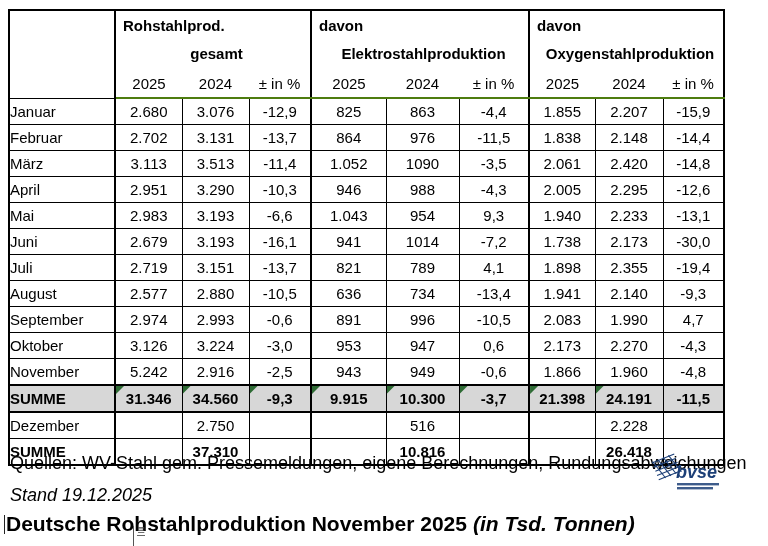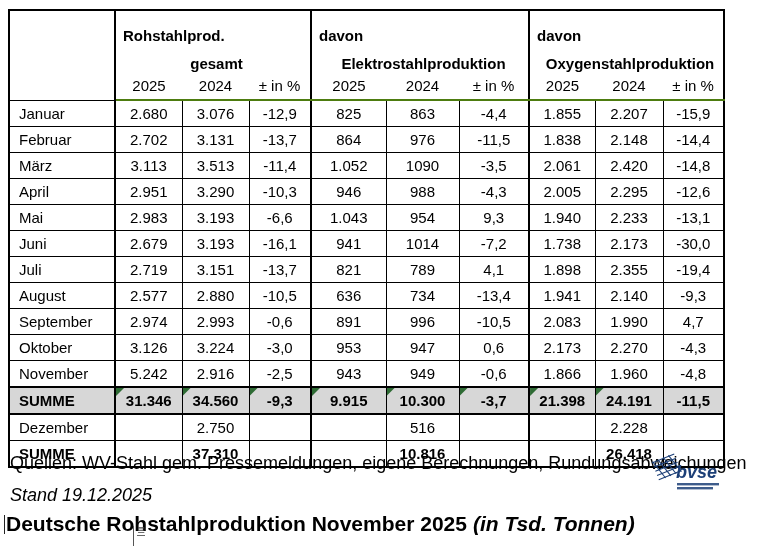--- a/index.html
+++ b/index.html
@@ -12,30 +12,30 @@
   .steel-table{
     position:absolute;left:8px;top:9px;
     border-collapse:collapse;table-layout:fixed;width:715px;
     font-size:15px;
   }
   .steel-table td{
     border:1px solid #000;height:25px;text-align:center;
     padding:0;white-space:nowrap;overflow:hidden;position:relative;
   }
   .steel-table td.month{
-    text-align:left;padding-left:9px;border-right:2px solid #000;
+    text-align:left;padding-left:0;border-right:2px solid #000;
   }
   .steel-table td.gsep{border-left:2px solid #000;}
   .steel-table{border:2px solid #000;}
   
   tr.hdr-top td{
     height:56px;vertical-align:top;text-align:left;font-weight:bold;
     border-bottom:none;padding:3px 0 0 7px;
   }
-  tr.hdr-top td .l1{margin-top:13px;}
+  tr.hdr-top td .l1{margin-top:3px;}
   tr.hdr-top td .l2{margin-top:11px;text-align:center;}
   tr.hdr-years td{
     border-top:none;border-left:none;border-right:none;
     border-bottom:2px solid #4d7c0f;font-weight:normal;height:27px;
   }
   tr.hdr-years td.gsep{border-left:2px solid #000;}
   td.corner{border-right:2px solid #000;border-bottom:2px solid #000;}
   
   tr.sum1 td{
     background:#d7d7d7;font-weight:bold;

